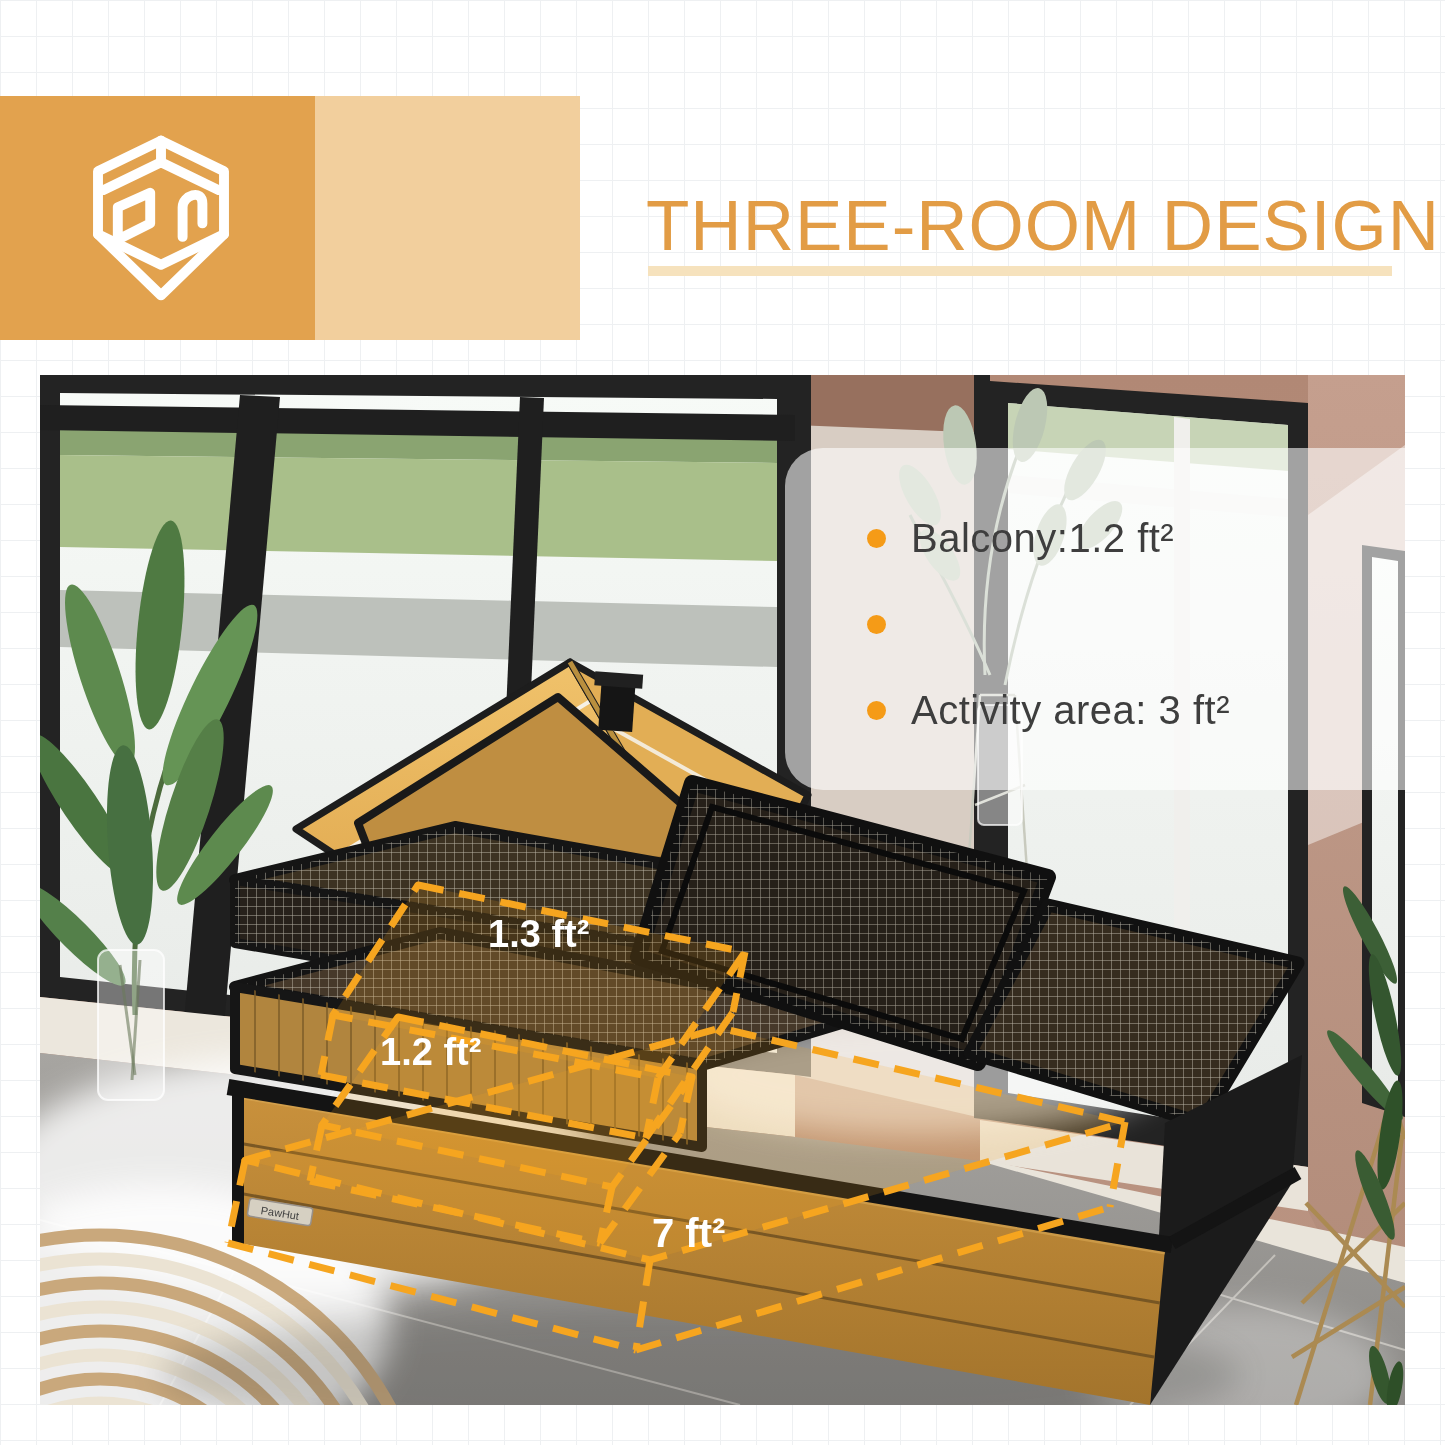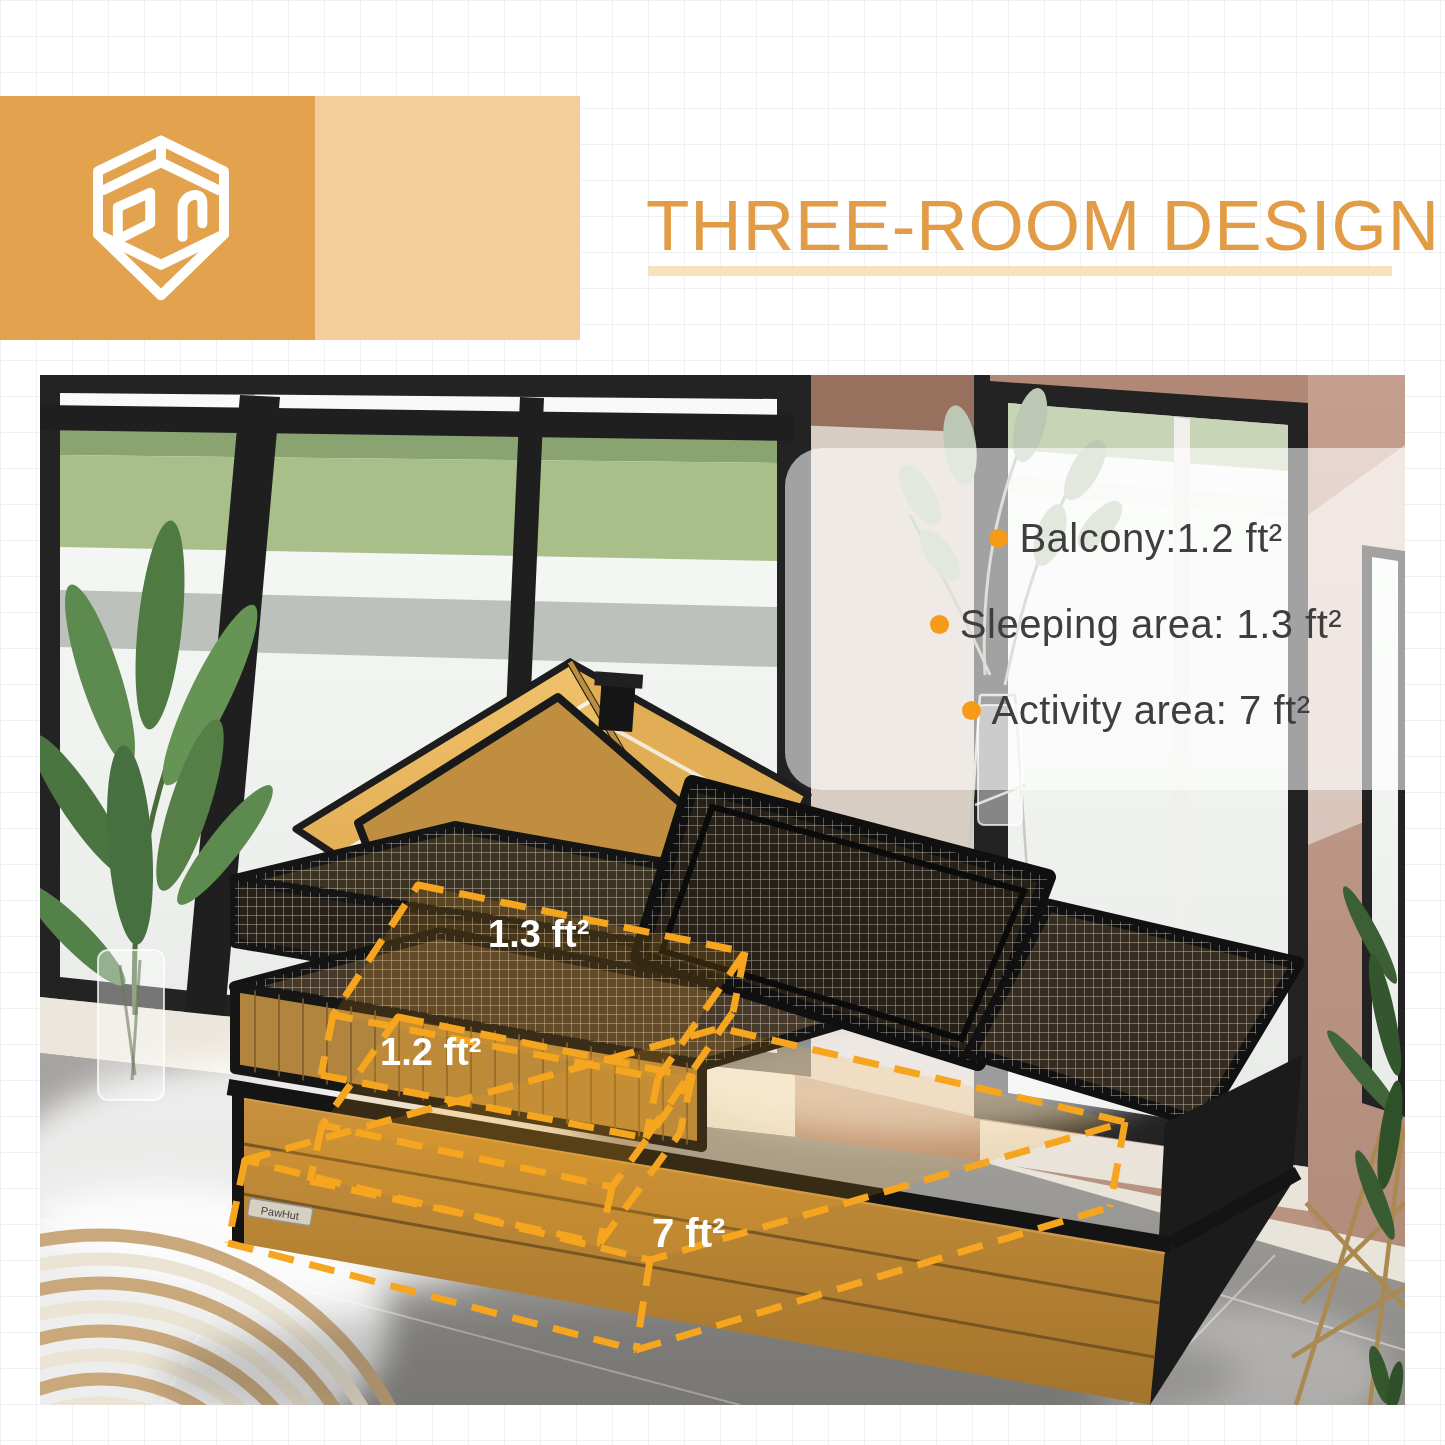--- a/index.html
+++ b/index.html
@@ -28,21 +28,21 @@
   #photo svg{display:block;}
   
   #feature-panel{
     left:785px;top:448px;width:620px;height:342px;
     background:rgba(255,255,255,0.58);
     border-radius:38px 0 0 38px;
     box-sizing:border-box;
     padding:70px 0 0 82px;
   }
   #feature-panel ul{list-style:none;margin:0;padding:0;}
-  #feature-panel li{display:flex;align-items:center;gap:11px;margin-bottom:46px;height:40px;justify-content:center;}
+  #feature-panel li{display:flex;align-items:center;gap:25px;margin-bottom:46px;height:40px;}
   .bullet{width:19px;height:19px;border-radius:50%;background:var(--bullet);flex:0 0 auto;}
   .feature-text{font-size:40px;color:var(--list-text);letter-spacing:0.5px;white-space:nowrap;}
   text{font-family:"Liberation Sans", sans-serif;}
   .annot-label{font-size:38px;font-weight:bold;fill:var(--annotation-text);}
   .dash-line{stroke:var(--dash);stroke-width:7;fill:none;stroke-dasharray:26 16;stroke-linejoin:round;}
   .dash-fill{fill:rgba(247,166,32,0.16);stroke:var(--dash);stroke-width:7;stroke-dasharray:26 16;stroke-linejoin:round;}
 </style>
 </head>
 <body>
 
@@ -347,20 +347,19 @@
 </div>
 
 <div class="abs" id="feature-panel">
   <ul>
     <li>
       <span class="bullet"></span>
       <span class="feature-text">Balcony:1.2 ft²</span>
     </li>
     <li>
       <span class="bullet"></span>
-      <span class="feature-text">Sleeping area: 1.3 ft²</span>
     </li>
     <li>
       <span class="bullet"></span>
-      <span class="feature-text">Activity area: 7 ft²</span>
+      <span class="feature-text">Activity area: 3 ft²</span>
     </li>
   </ul>
 </div>
 
 </body></html>

